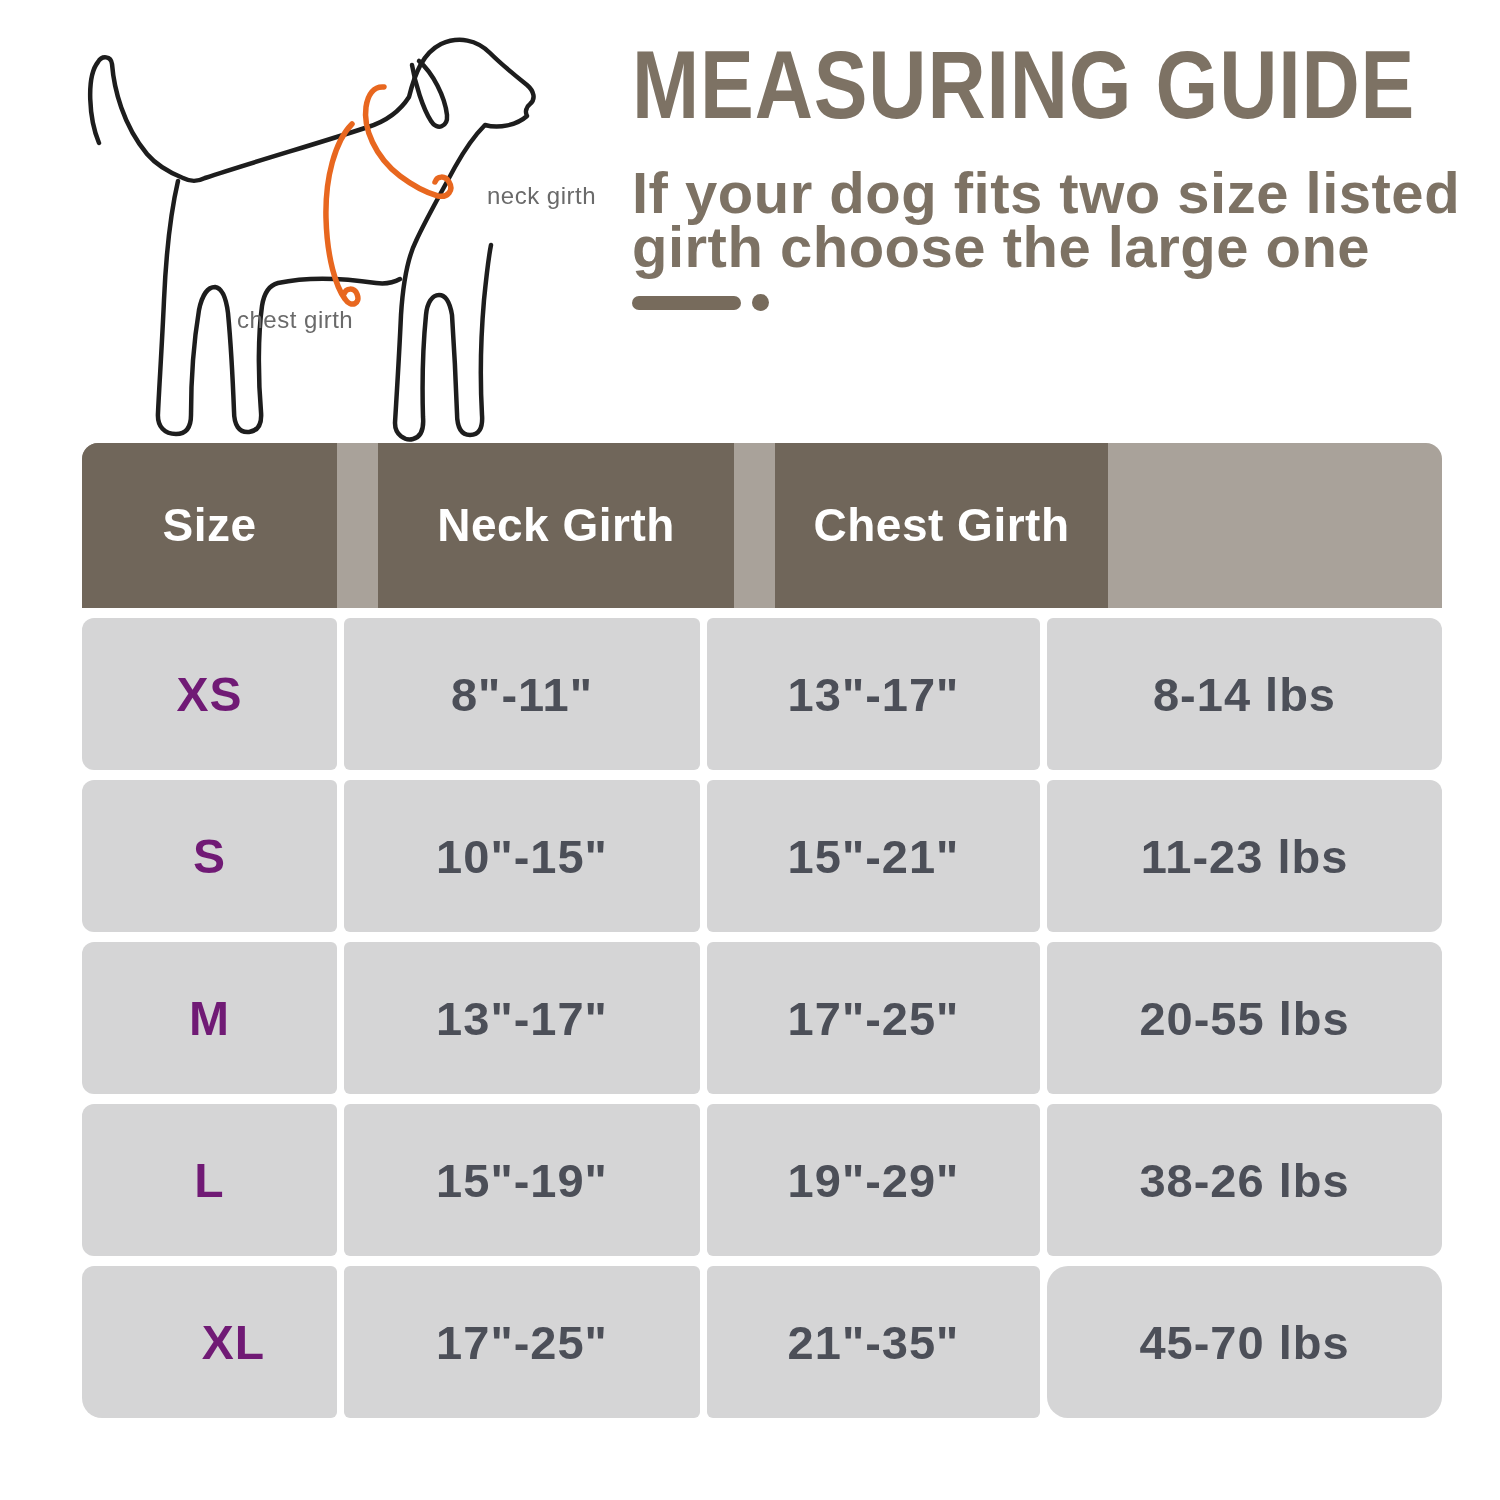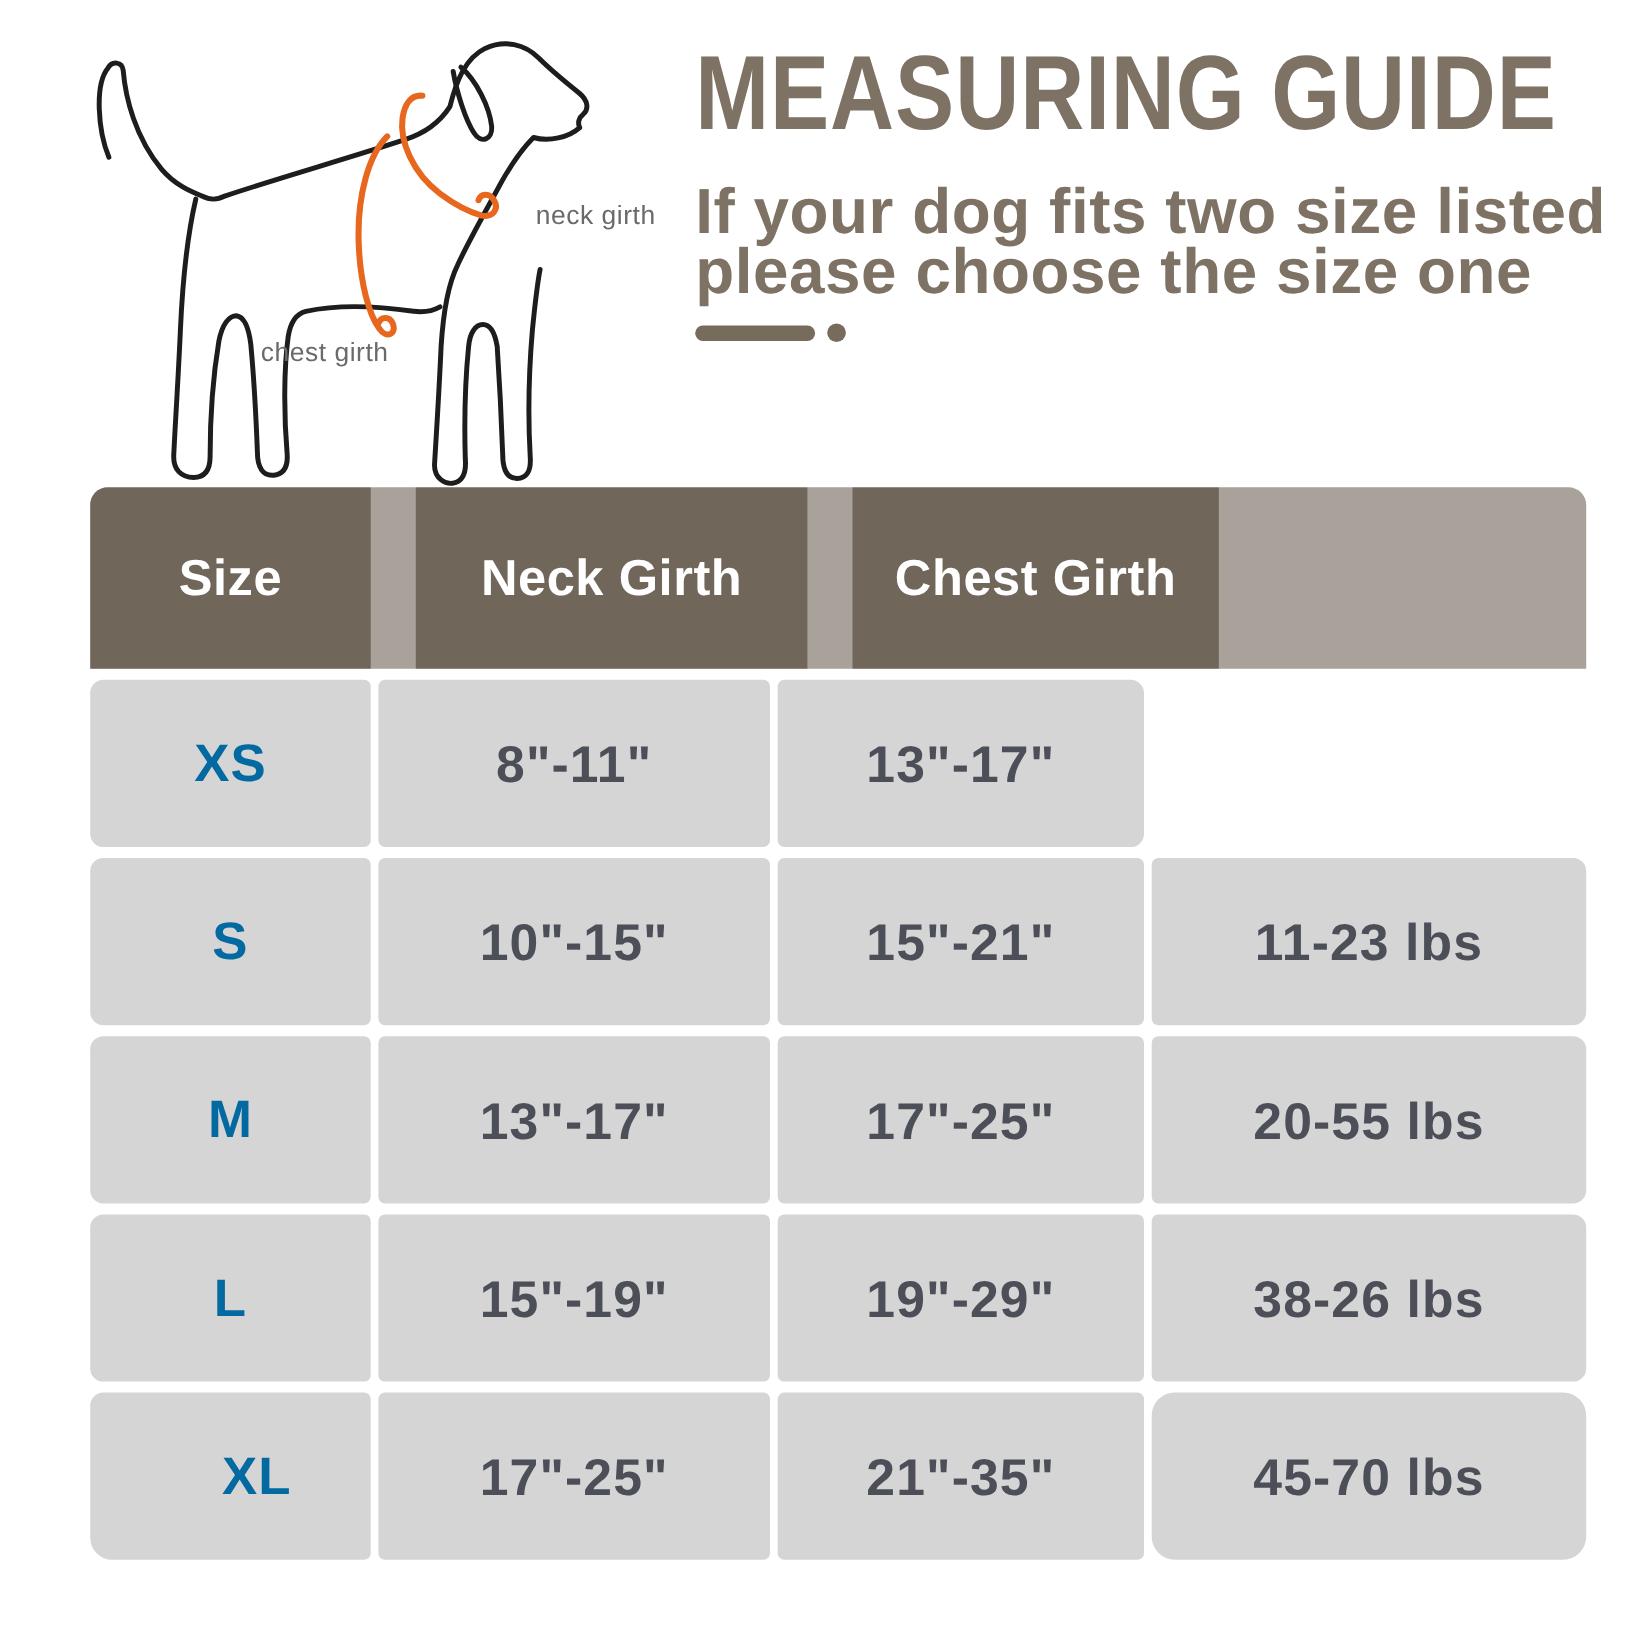--- a/index.html
+++ b/index.html
@@ -51,21 +51,21 @@
   .cell {
     background:#d5d5d6;
     display:flex; align-items:center; justify-content:center;
     font-size:47px; font-weight:600; color:#4c4f58; letter-spacing:1px;
     border-radius:6px;
   }
   .trow .cell:first-child { border-radius:12px 6px 6px 12px; }
   .trow .cell:last-child  { border-radius:6px 12px 12px 6px; }
   .trow:last-child .cell:first-child { border-bottom-left-radius:20px;padding-left:48px; }
   .trow:last-child .cell:last-child  { border-bottom-right-radius:20px;border-radius:21px; }
-  .cell.size { font-size:48px; font-weight:700; color:#0369a1; }
+  .cell.size { font-size:48px; font-weight:700; color:#701a75; }
 </style>
 </head>
 <body>
 
 <div class="dog-wrap">
   <svg viewBox="0 0 545 435">
     <g fill="none" stroke="#1d1d1d" stroke-width="4.5" stroke-linecap="round" stroke-linejoin="round">
       <path d="M 14,128 C 4,104 1,62 13,47 C 17,40 26,41 27,49 C 29,74 38,110 62,139
            C 74,153 88,159 98,163 C 106,167 112,167 120,163 C 168,147 238,127 283,112
            C 302,106 315,96 324,82 C 330,58 338,38 356,29 C 374,21 392,25 405,38
@@ -89,21 +89,21 @@
            C 266,293 276,289 272,279 C 269,272 261,273 259,279"></path>
     </g>
     <text class="girth-label" x="402" y="189">neck girth</text>
     <text class="girth-label" x="152" y="313">chest girth</text>
   </svg>
 </div>
 
 <h1 class="page-title">MEASURING GUIDE</h1>
 <div class="subtitle">
   <div>If your dog fits two size listed</div>
-  <div>please choose the size one</div>
+  <div>girth choose the large one</div>
 </div>
 <div class="divider">
   <div class="divider-bar"></div>
   <div class="divider-dot"></div>
 </div>
 
 <div class="size-table">
   <div class="thead">
     <div class="th">
         <span>Size</span>
@@ -113,20 +113,21 @@
       </div>
     <div class="th">
         <span>Chest Girth</span>
       </div>
   </div>
 
   <div class="trow">
     <div class="cell size">XS</div>
     <div class="cell">8"-11"</div>
     <div class="cell">13"-17"</div>
+    <div class="cell">8-14 lbs</div>
   </div>
 
   <div class="trow">
     <div class="cell size">S</div>
     <div class="cell">10"-15"</div>
     <div class="cell">15"-21"</div>
     <div class="cell">11-23 lbs</div>
   </div>
 
   <div class="trow">

